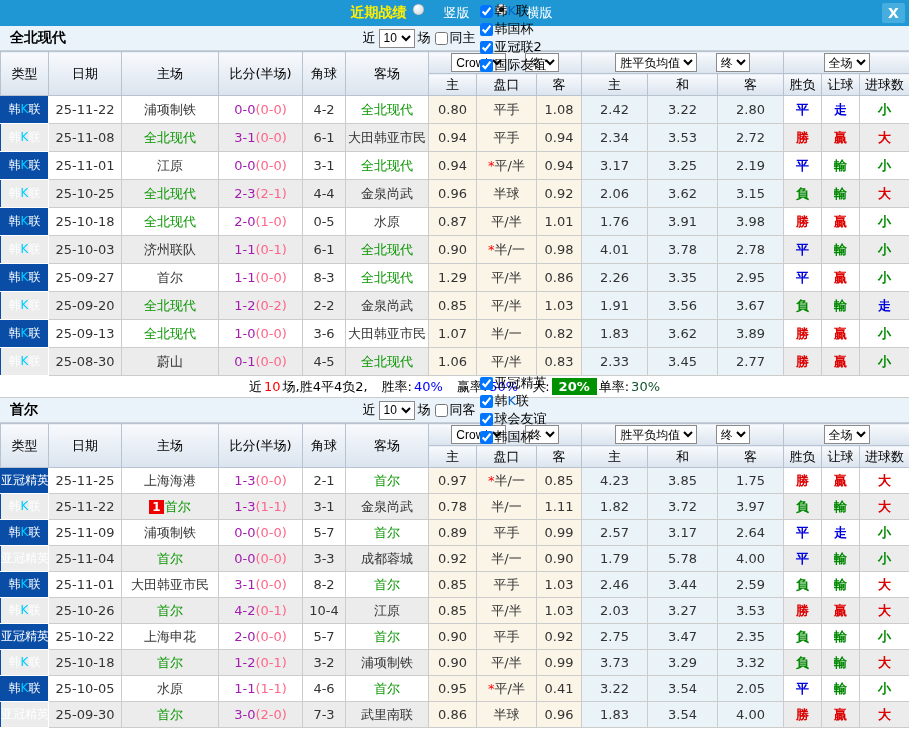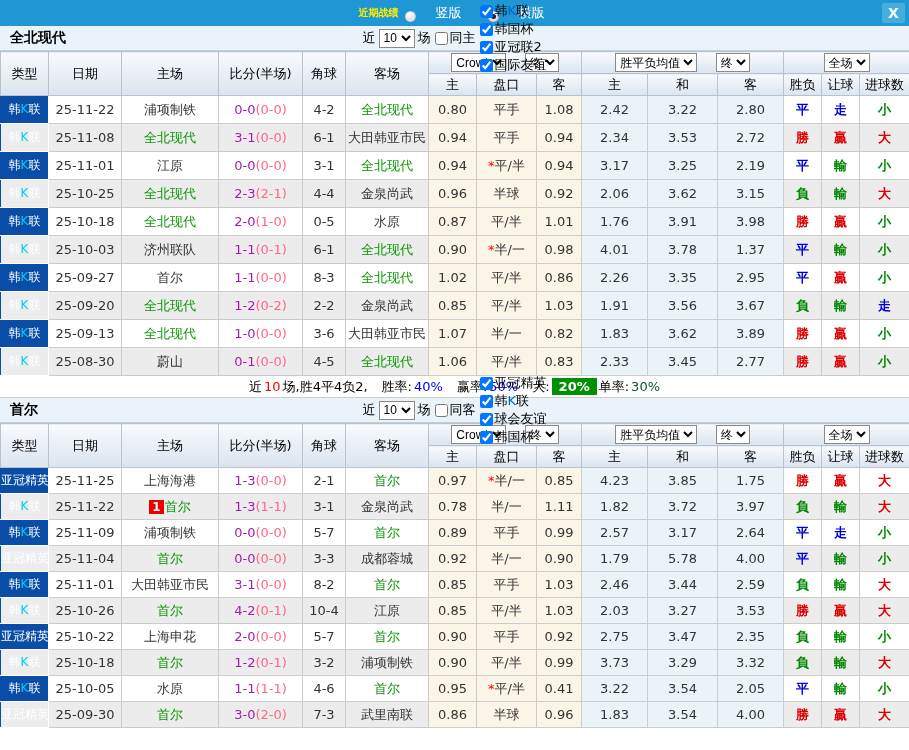--- a/index.html
+++ b/index.html
@@ -1,22 +1,22 @@
 <!DOCTYPE html>
 <html><head>
 <meta charset="utf-8">
 <style>
   *{box-sizing:border-box;margin:0;padding:0}
   html,body{width:909px;height:750px;overflow:hidden;background:#fff;
     font-family:"DejaVu Sans","Liberation Sans",sans-serif;}
   .page{width:909px;height:750px;overflow:hidden;position:relative;background:#fff}
   
   .titlebar{height:26px;background:#1f97d4;display:flex;align-items:center;justify-content:center;position:relative;color:#fff}
-  .title{color:#ffee00;font-weight:bold;font-size:10px}
-  .radio-group{display:flex;align-items:flex-end;margin-left:6px;font-size:13px;gap:20px}
+  .title{color:#ffee00;font-weight:bold;font-size:14px}
+  .radio-group{display:flex;align-items:flex-start;margin-left:6px;font-size:13px;gap:20px}
   .radio{width:11px;height:11px;border-radius:50%;background:radial-gradient(circle at 35% 30%,#ffffff,#c9d2da);display:inline-block;position:relative;box-shadow:inset 0 0 1px #556}
   .radio.checked::after{content:"";position:absolute;left:3px;top:3px;width:5px;height:5px;border-radius:50%;background:#222}
   .radio-label{margin-right:6px}
   .close-btn{position:absolute;right:4px;top:3px;width:23px;height:20px;background:#45aede;color:#fff;font-weight:bold;text-align:center;line-height:20px;font-size:14px;border-radius:2px;cursor:pointer}
   
   .filterbar{height:25px;background:#eaf3fa;border-bottom:1px solid #c6cfd6;display:flex;align-items:center;font-size:13px;position:relative;color:#000}
   .team-name{position:absolute;left:10px;font-weight:bold;font-size:14px}
   .filter-center{margin:0 auto;display:flex;align-items:center;gap:3px}
   .filter-center label{display:flex;align-items:center;gap:1px;cursor:pointer}
   select{font-size:12px;height:19px;border:1px solid #8a8a8a;background:#fff;color:#000}
@@ -239,33 +239,33 @@
           <td>25-10-03</td>
           <td><span class="">济州联队</span></td>
           <td><span class="score-ft">1-1</span><span class="score-ht">(0-1)</span></td>
           <td>6-1</td>
           <td><span class="focus-team">全北现代</span></td>
           <td class="cream">0.90</td>
           <td class="cream"><span class="star">*</span>半/一</td>
           <td class="cream">0.98</td>
           <td class="bluetint">4.01</td>
           <td class="bluetint">3.78</td>
-          <td class="bluetint">1.37</td>
+          <td class="bluetint">2.78</td>
           <td class="res c-blue">平</td>
           <td class="res c-green">輸</td>
           <td class="res c-green">小</td>
         </tr>
         <tr>
           <td class="type">韩<span class="k-cyan">K</span>联</td>
           <td>25-09-27</td>
           <td><span class="">首尔</span></td>
           <td><span class="score-ft">1-1</span><span class="score-ht">(0-0)</span></td>
           <td>8-3</td>
           <td><span class="focus-team">全北现代</span></td>
-          <td class="cream">1.02</td>
+          <td class="cream">1.29</td>
           <td class="cream">平/半</td>
           <td class="cream">0.86</td>
           <td class="bluetint">2.26</td>
           <td class="bluetint">3.35</td>
           <td class="bluetint">2.95</td>
           <td class="res c-blue">平</td>
           <td class="res c-red">贏</td>
           <td class="res c-green">小</td>
         </tr>
         <tr class="alt">

